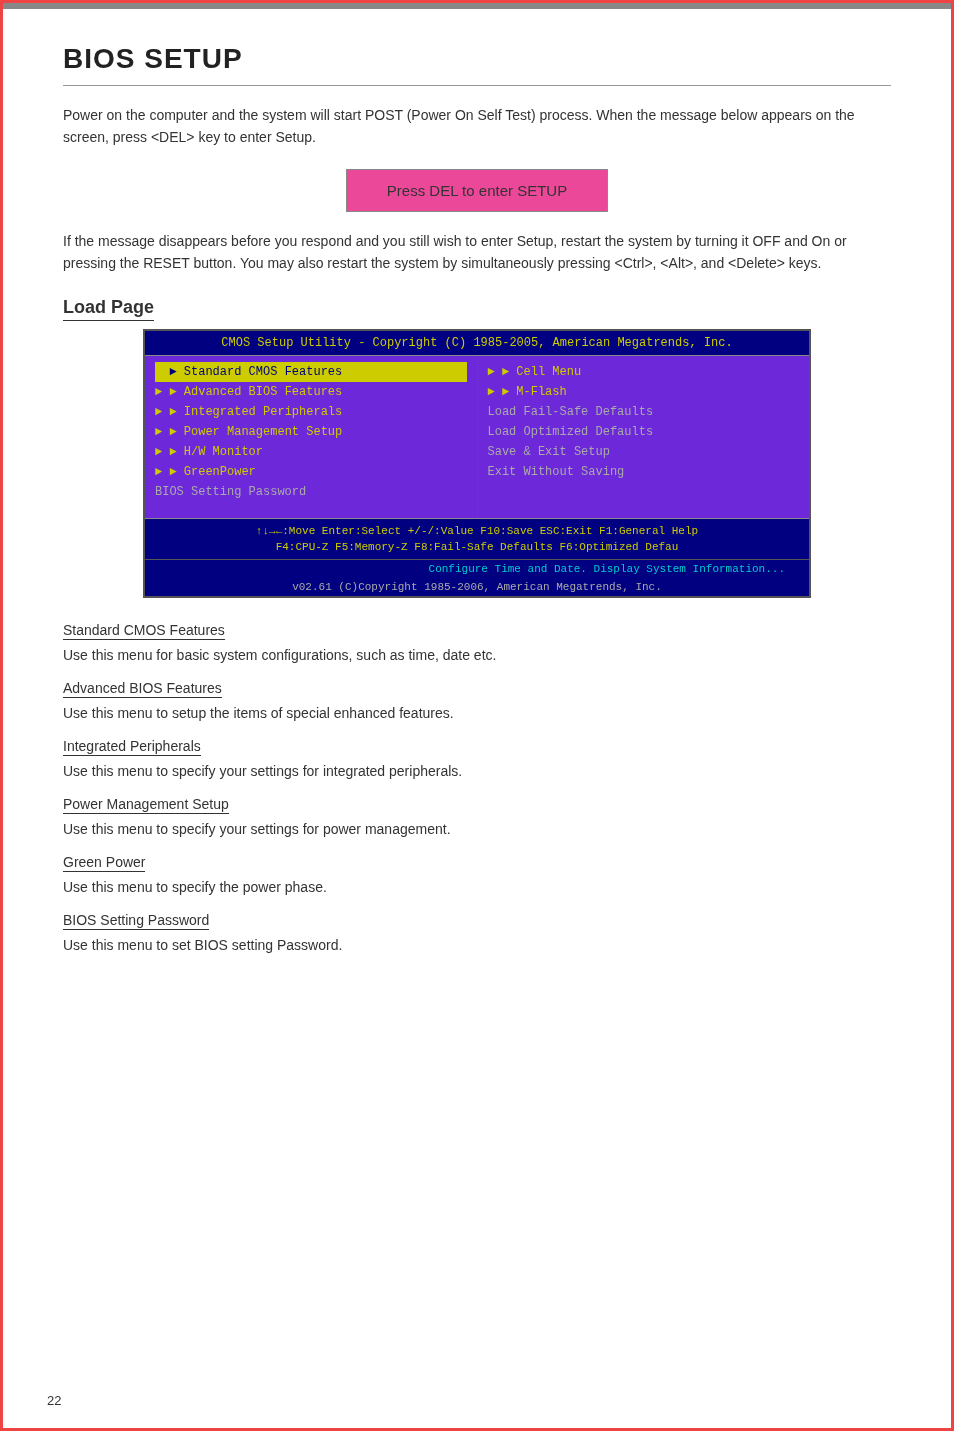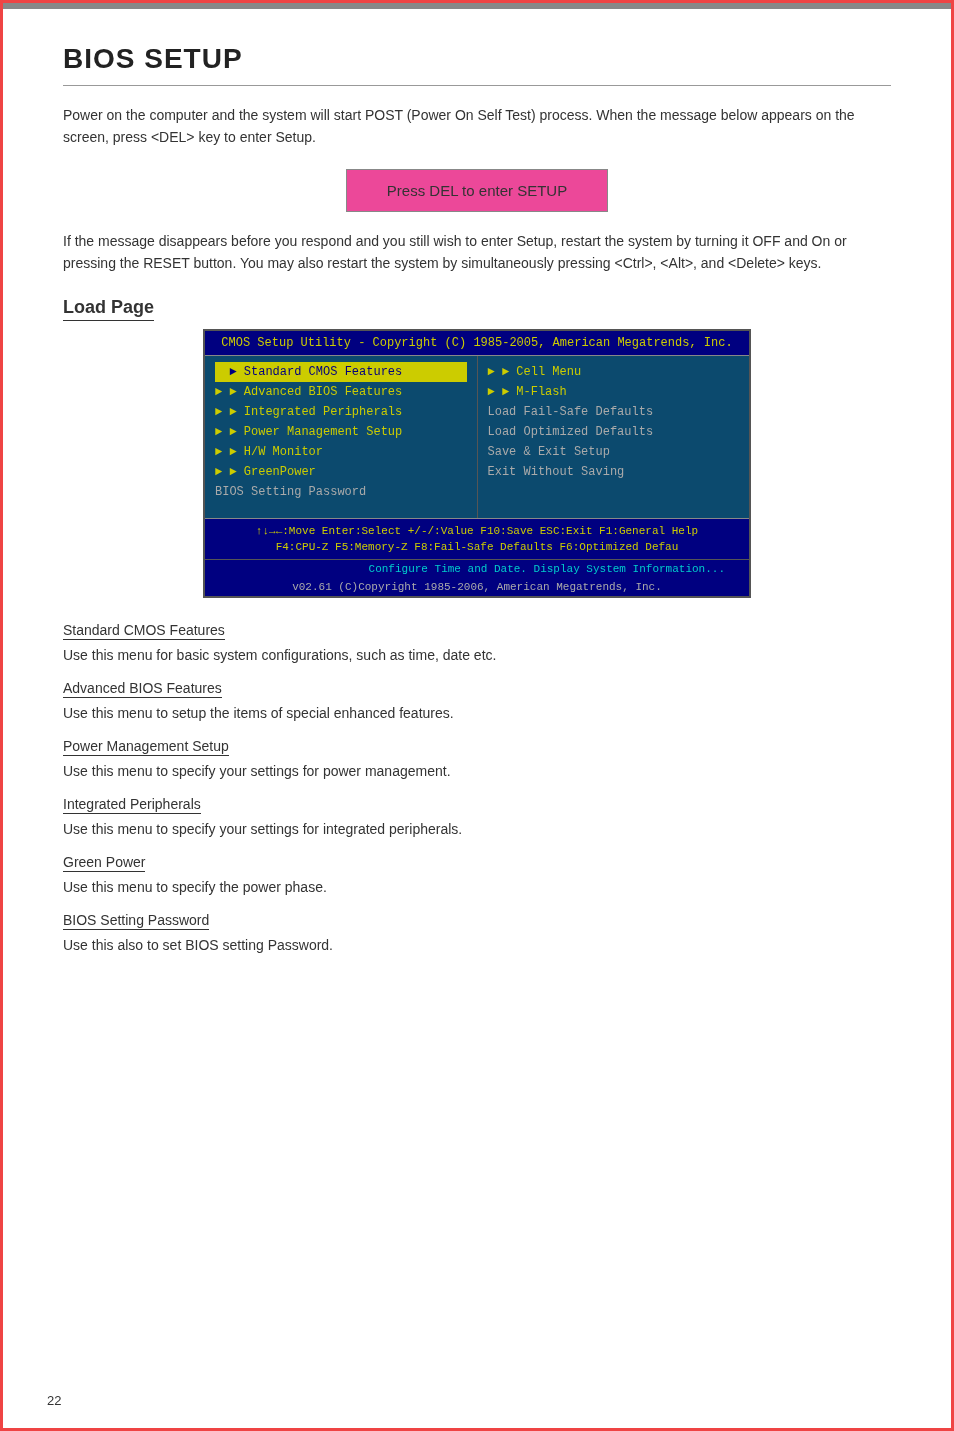--- a/index.html
+++ b/index.html
@@ -86,27 +86,27 @@
       font-weight: bold;
       color: #333;
       margin-bottom: 8px;
       border-bottom: 1px solid #333;
       padding-bottom: 2px;
       display: inline-block;
     }
 
     
     .bios-screen {
-      background: #0c4a6e;
+      background: #6d28d9;
       color: #cccc00;
       font-family: 'Courier New', monospace;
       font-size: 12px;
       padding: 0;
       margin-bottom: 24px;
-      width: 548px;
+      width: 668px;
       margin-left: auto;
       margin-right: auto;
       border: 2px solid #555;
     }
 
     .bios-header {
       background: #000080;
       color: #cccc00;
       text-align: center;
       padding: 5px 8px;
@@ -253,20 +253,20 @@
     </div>
     <div class="bios-status">Configure Time and Date.  Display System Information...</div>
     <div class="bios-version">v02.61 (C)Copyright 1985-2006, American Megatrends, Inc.</div>
   </div>
 
   
   <div id="menu-descriptions-container">
 
   <div class="menu-section"><div class="menu-section-title">Standard CMOS Features</div><p class="menu-section-desc">Use this menu for basic system configurations, such as time, date etc.</p></div>
       <div class="menu-section"><div class="menu-section-title">Advanced BIOS Features</div><p class="menu-section-desc">Use this menu to setup the items of special enhanced features.</p></div>
+      <div class="menu-section"><div class="menu-section-title">Integrated Peripherals</div><p class="menu-section-desc">Use this menu to specify your settings for integrated peripherals.</p></div>
       <div class="menu-section"><div class="menu-section-title">Power Management Setup</div><p class="menu-section-desc">Use this menu to specify your settings for power management.</p></div>
-      <div class="menu-section"><div class="menu-section-title">Integrated Peripherals</div><p class="menu-section-desc">Use this menu to specify your settings for integrated peripherals.</p></div>
       <div class="menu-section"><div class="menu-section-title">Green Power</div><p class="menu-section-desc">Use this menu to specify the power phase.</p></div>
-      <div class="menu-section"><div class="menu-section-title">BIOS Setting Password</div><p class="menu-section-desc">Use this also to set BIOS setting Password.</p></div>
+      <div class="menu-section"><div class="menu-section-title">BIOS Setting Password</div><p class="menu-section-desc">Use this menu to set BIOS setting Password.</p></div>
     </div>
 
   <div class="page-number">22</div>
 </div>
 
 </body></html>

